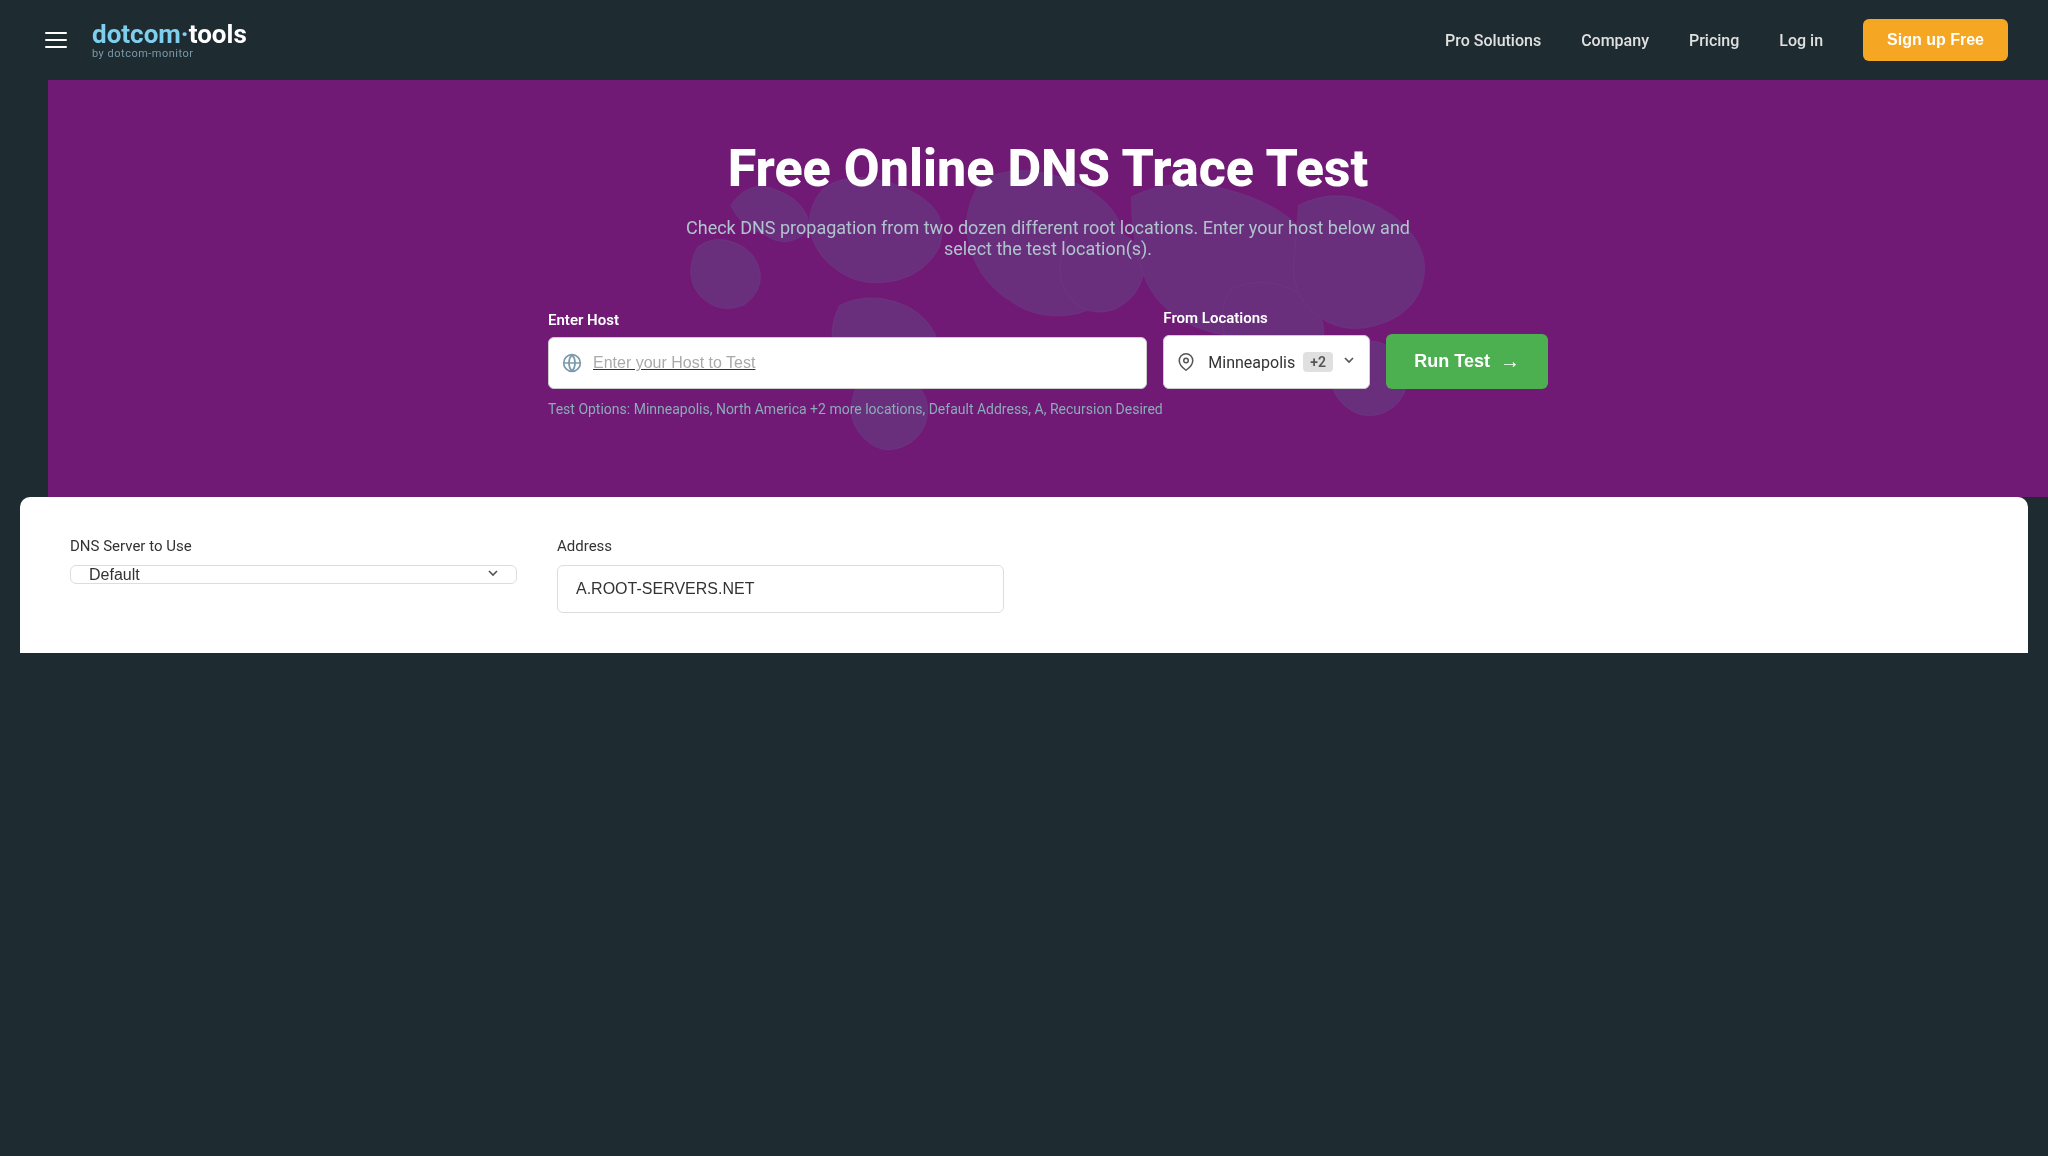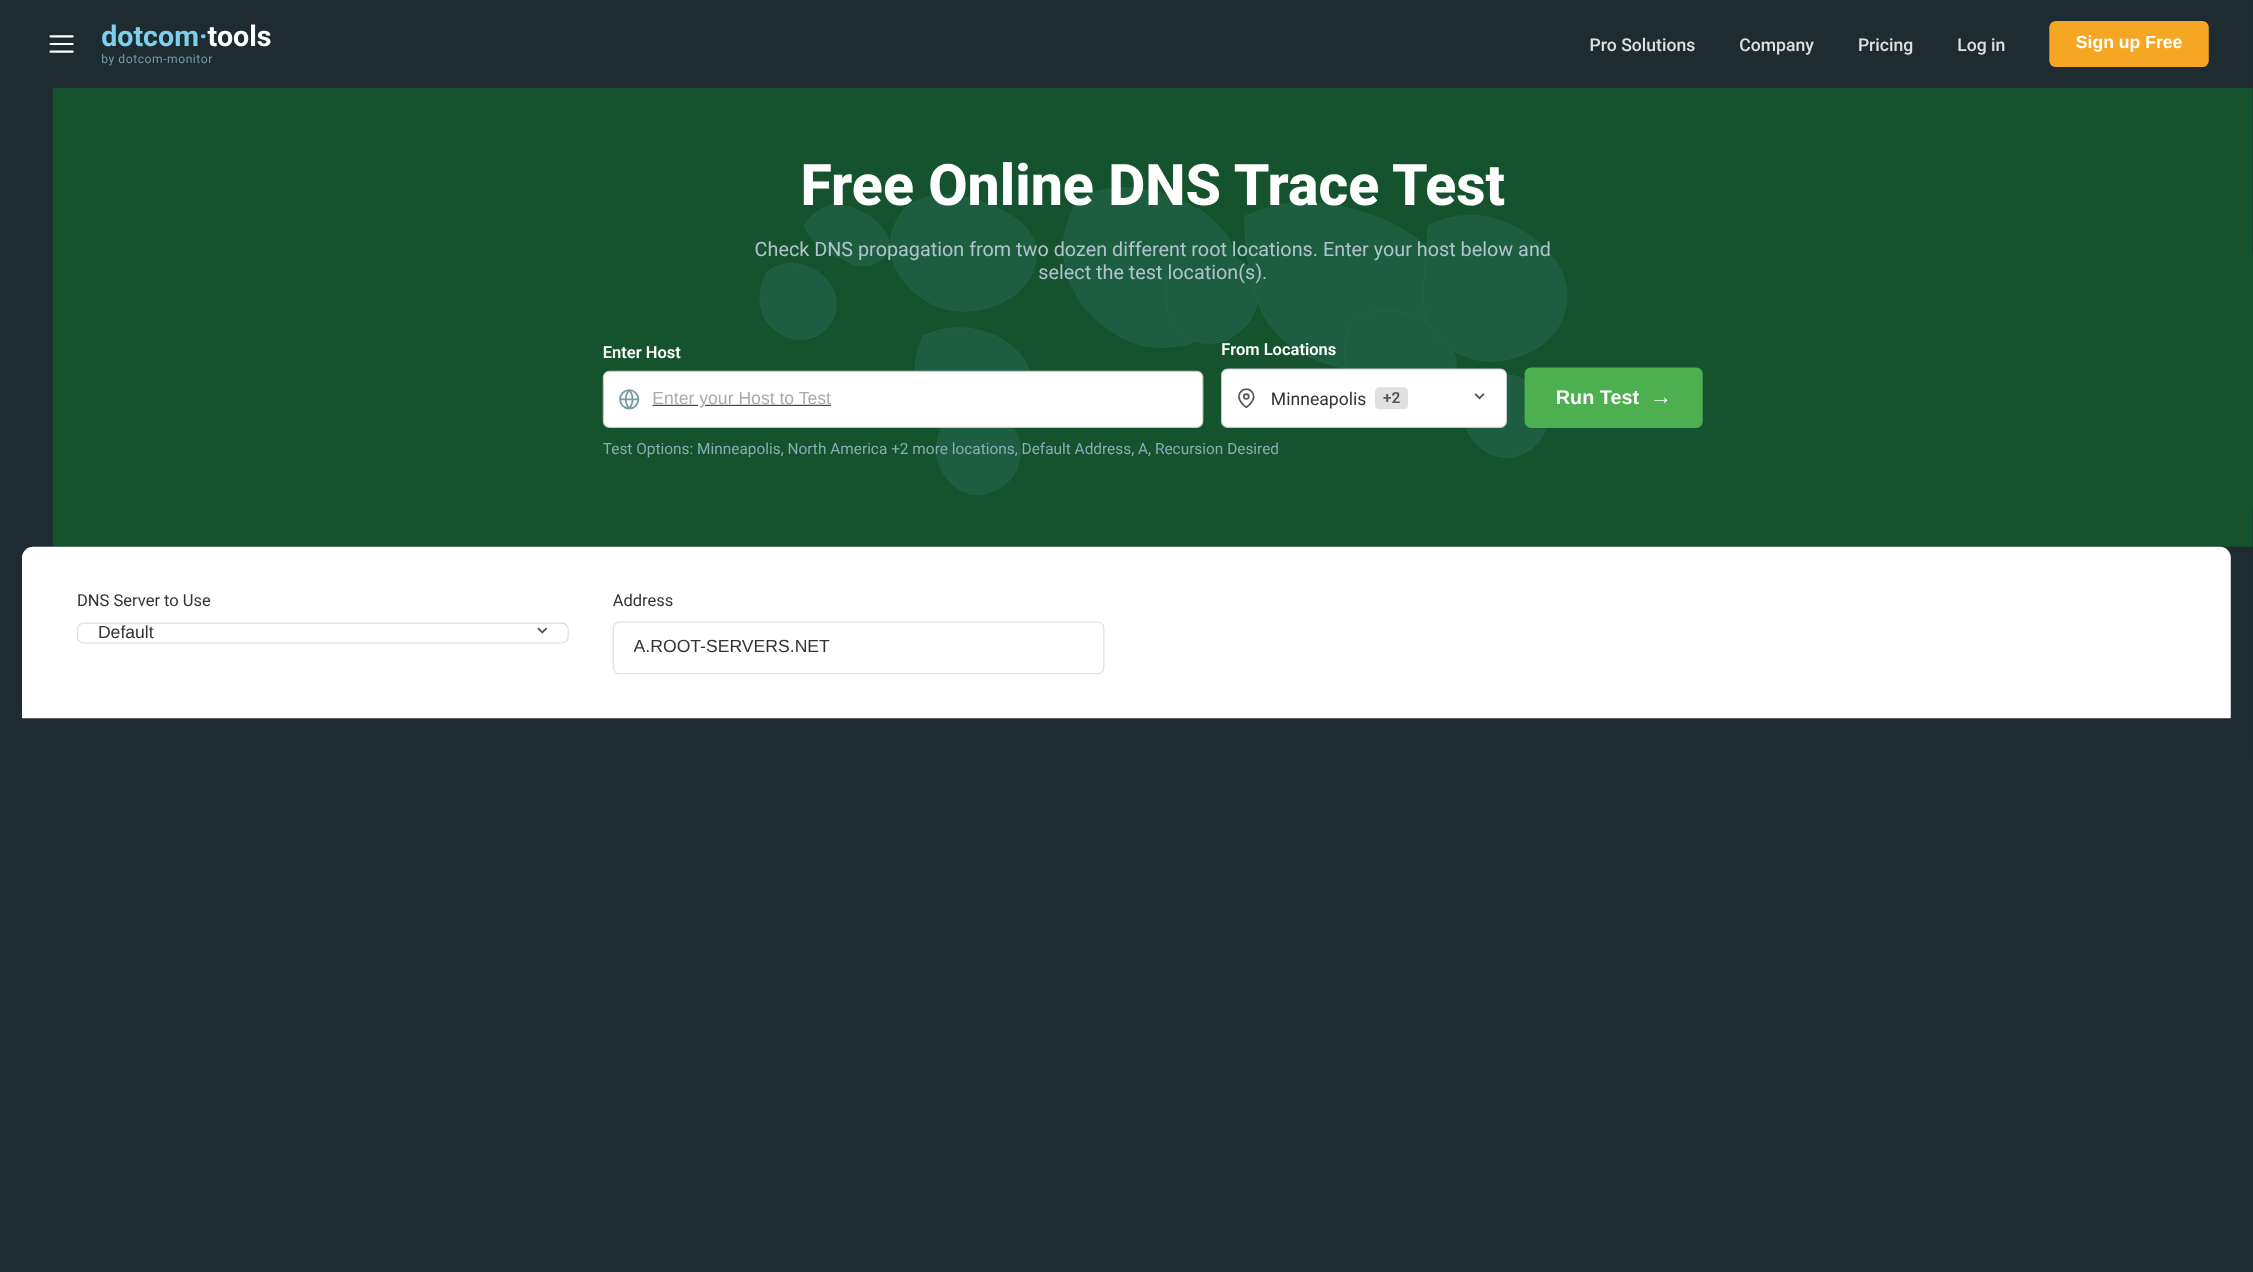--- a/index.html
+++ b/index.html
@@ -73,21 +73,21 @@
       cursor: pointer;
       white-space: nowrap;
     }
 
     
     .hero {
       position: relative;
       padding: 60px 40px 80px;
       text-align: center;
       overflow: hidden;
-      background: #14532d;
+      background: #701a75;
       margin-left: 48px;
     }
     .world-map-bg {
       position: absolute;
       inset: 0;
       opacity: 0.18;
       display: flex;
       align-items: center;
       justify-content: center;
     }
@@ -169,21 +169,21 @@
       position: absolute;
       left: 14px;
       color: #555;
       display: flex;
       align-items: center;
     }
     .location-select-display {
       display: flex;
       align-items: center;
       gap: 8px;
-      width: 260px;
+      width: 207px;
       padding: 16px 16px 16px 44px;
       border: 1.5px solid #ccc;
       border-radius: 6px;
       font-size: 16px;
       color: #333;
       background: #fff;
       cursor: pointer;
       user-select: none;
     }
     .location-count {

